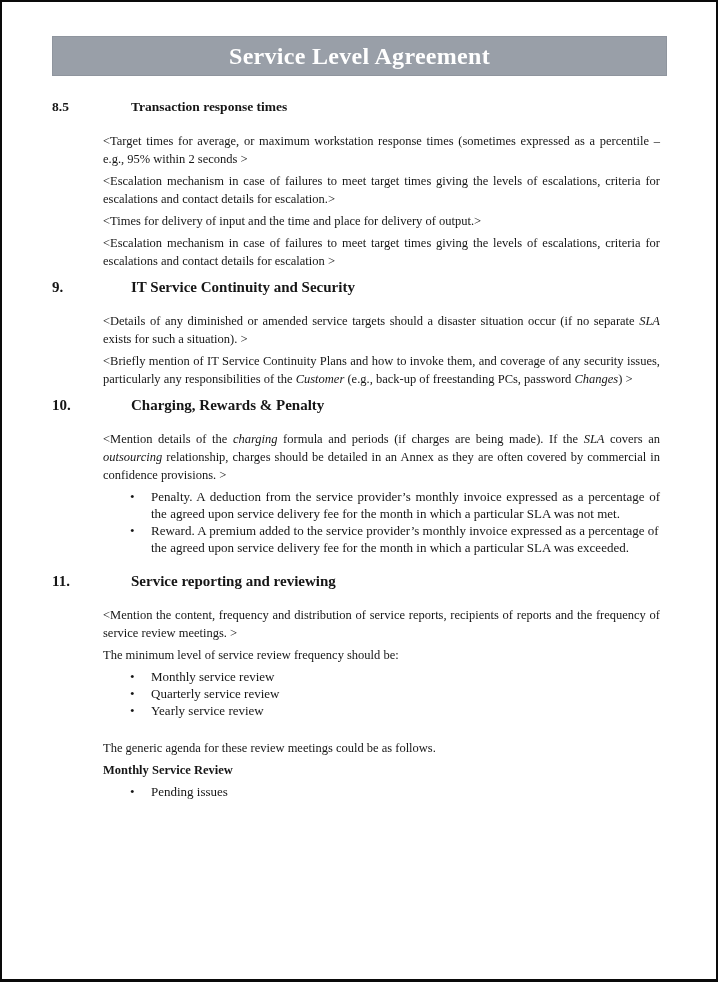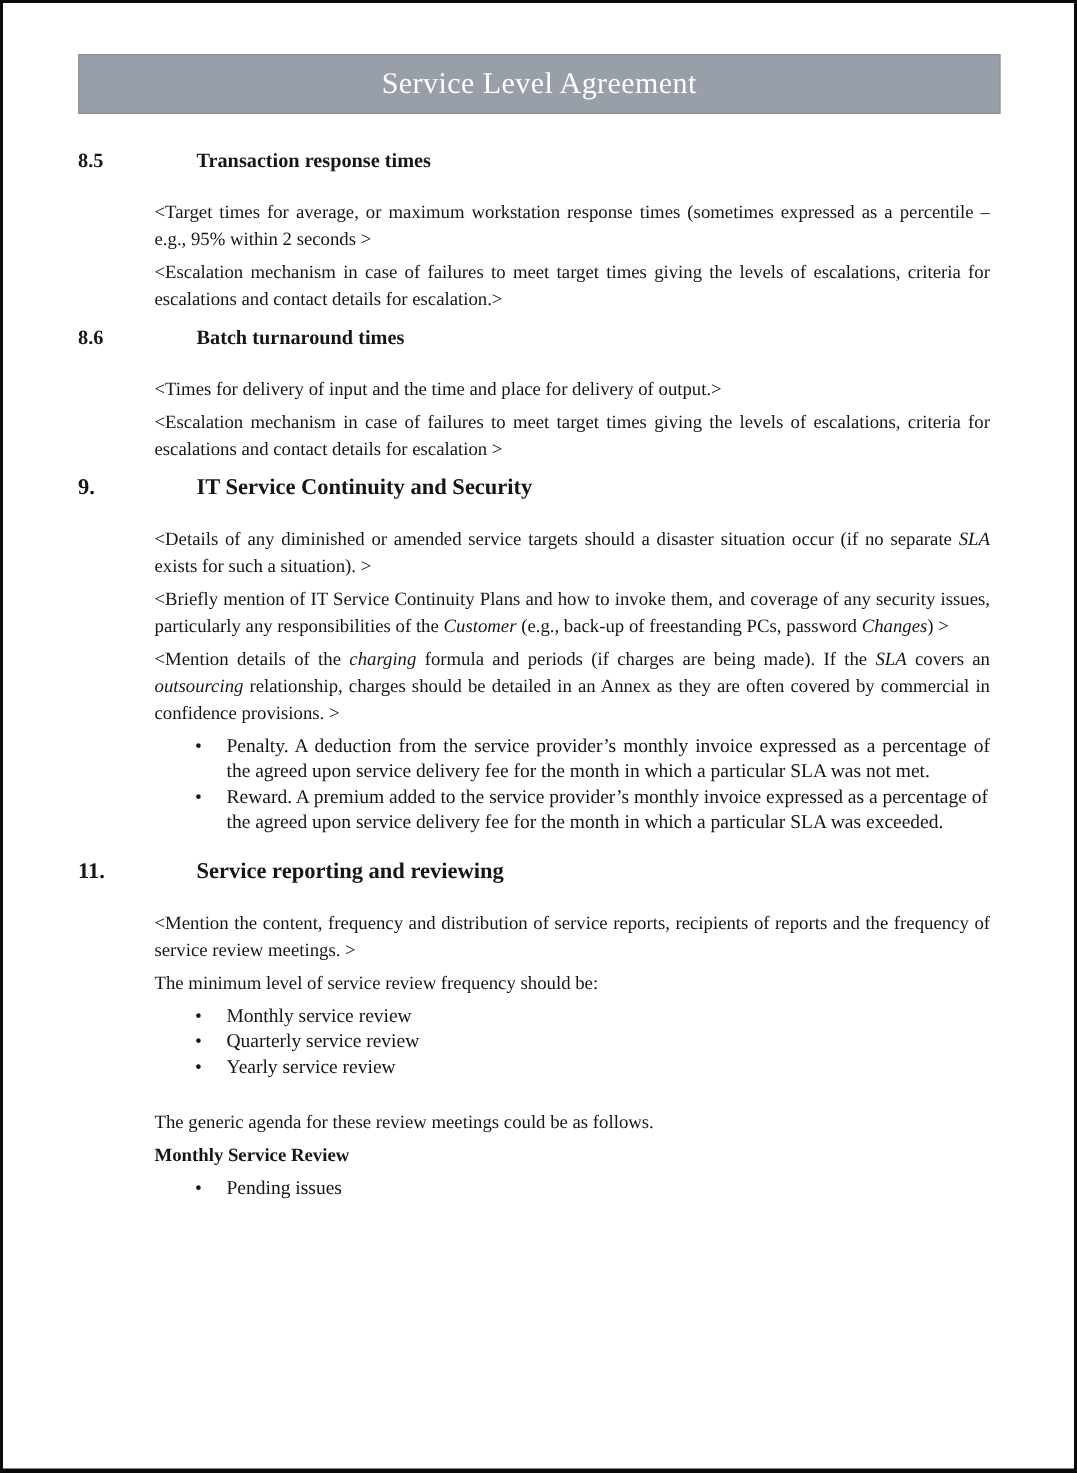--- a/index.html
+++ b/index.html
@@ -9,21 +9,21 @@
     background:#fff; overflow:hidden;
     font-family:"Liberation Serif","DejaVu Serif",serif;
     color:#161616;
   }
   .titlebar {
     margin:34px 49px 0 50px; height:40px;
     background:#999fa8; border:1px solid #8f959e; box-sizing:border-box;
     display:flex; align-items:center; justify-content:center;
   }
   .titlebar span {
-    color:#ffffff; font-weight:normal; font-size:20px; letter-spacing:0.3px;
+    color:#ffffff; font-weight:bold; font-size:24px; letter-spacing:0.3px;
   }
   .content { padding:14px 56px 0 50px; }
   .sec-head { display:flex; font-weight:bold; margin:8px 0 17px 0;gap:28px; }
   .sec-head.lvl2 { font-size:13.5px; line-height:17px; }
   .sec-head.lvl1 { font-size:15px; line-height:19px; margin-bottom:15px; }
   .sec-head.gap-lg { margin-top:16px;align-items:flex-end; }
   .sec-num { width:51px; flex:none; }
   .sec-title { flex:1; }
   p.body {
     margin:0 0 4px 51px; font-size:12.5px; line-height:18px;
@@ -53,34 +53,34 @@
 
   <div class="content">
 
     <div class="sec-head lvl2">
       <span class="sec-num">8.5</span>
       <span class="sec-title">Transaction response times</span>
     </div>
     <p class="body just">&lt;Target times for average, or maximum workstation response times (sometimes expressed as a percentile – e.g., 95% within 2 seconds &gt;</p>
     <p class="body just">&lt;Escalation mechanism in case of failures to meet target times giving the levels of escalations, criteria for escalations and contact details for escalation.&gt;</p>
 
-    <div class="sec-head lvl2">
-      <span class="sec-num">8.6</span>
-      <span class="sec-title">Batch turnaround times</span>
-    </div>
     <p class="body">&lt;Times for delivery of input and the time and place for delivery of output.&gt;</p>
     <p class="body just">&lt;Escalation mechanism in case of failures to meet target times giving the levels of escalations, criteria for escalations and contact details for escalation &gt;</p>
 
     <div class="sec-head lvl1">
       <span class="sec-num">9.</span>
       <span class="sec-title">IT Service Continuity and Security</span>
     </div>
     <p class="body just"><span>&lt;Details of any diminished or amended service targets should a disaster situation occur (if no separate </span><span class="it">SLA</span><span> exists for such a situation). &gt;</span></p>
     <p class="body just"><span>&lt;Briefly mention of IT Service Continuity Plans and how to invoke them, and coverage of any security issues, particularly any responsibilities of the </span><span class="it">Customer</span><span> (e.g., back-up of freestanding PCs, password </span><span class="it">Changes</span><span>) &gt;</span></p>
 
+    <div class="sec-head lvl1">
+      <span class="sec-num">10.</span>
+      <span class="sec-title">Charging, Rewards &amp; Penalty</span>
+    </div>
     <p class="body just"><span>&lt;Mention details of the </span><span class="it">charging</span><span> formula and periods (if charges are being made). If the </span><span class="it">SLA</span><span> covers an </span><span class="it">outsourcing</span><span> relationship, charges should be detailed in an Annex as they are often covered by commercial in confidence provisions. &gt;</span></p>
     <ul class="blist">
       <li class="just">Penalty. A deduction from the service provider’s monthly invoice expressed as a percentage of the agreed upon service delivery fee for the month in which a particular SLA was not met.</li>
       <li>Reward. A premium added to the service provider’s monthly invoice expressed as a percentage of the agreed upon service delivery fee for the month in which a particular SLA was exceeded.</li>
     </ul>
 
     <div class="sec-head lvl1 gap-lg">
       <span class="sec-num">11.</span>
       <span class="sec-title">Service reporting and reviewing</span>
     </div>

